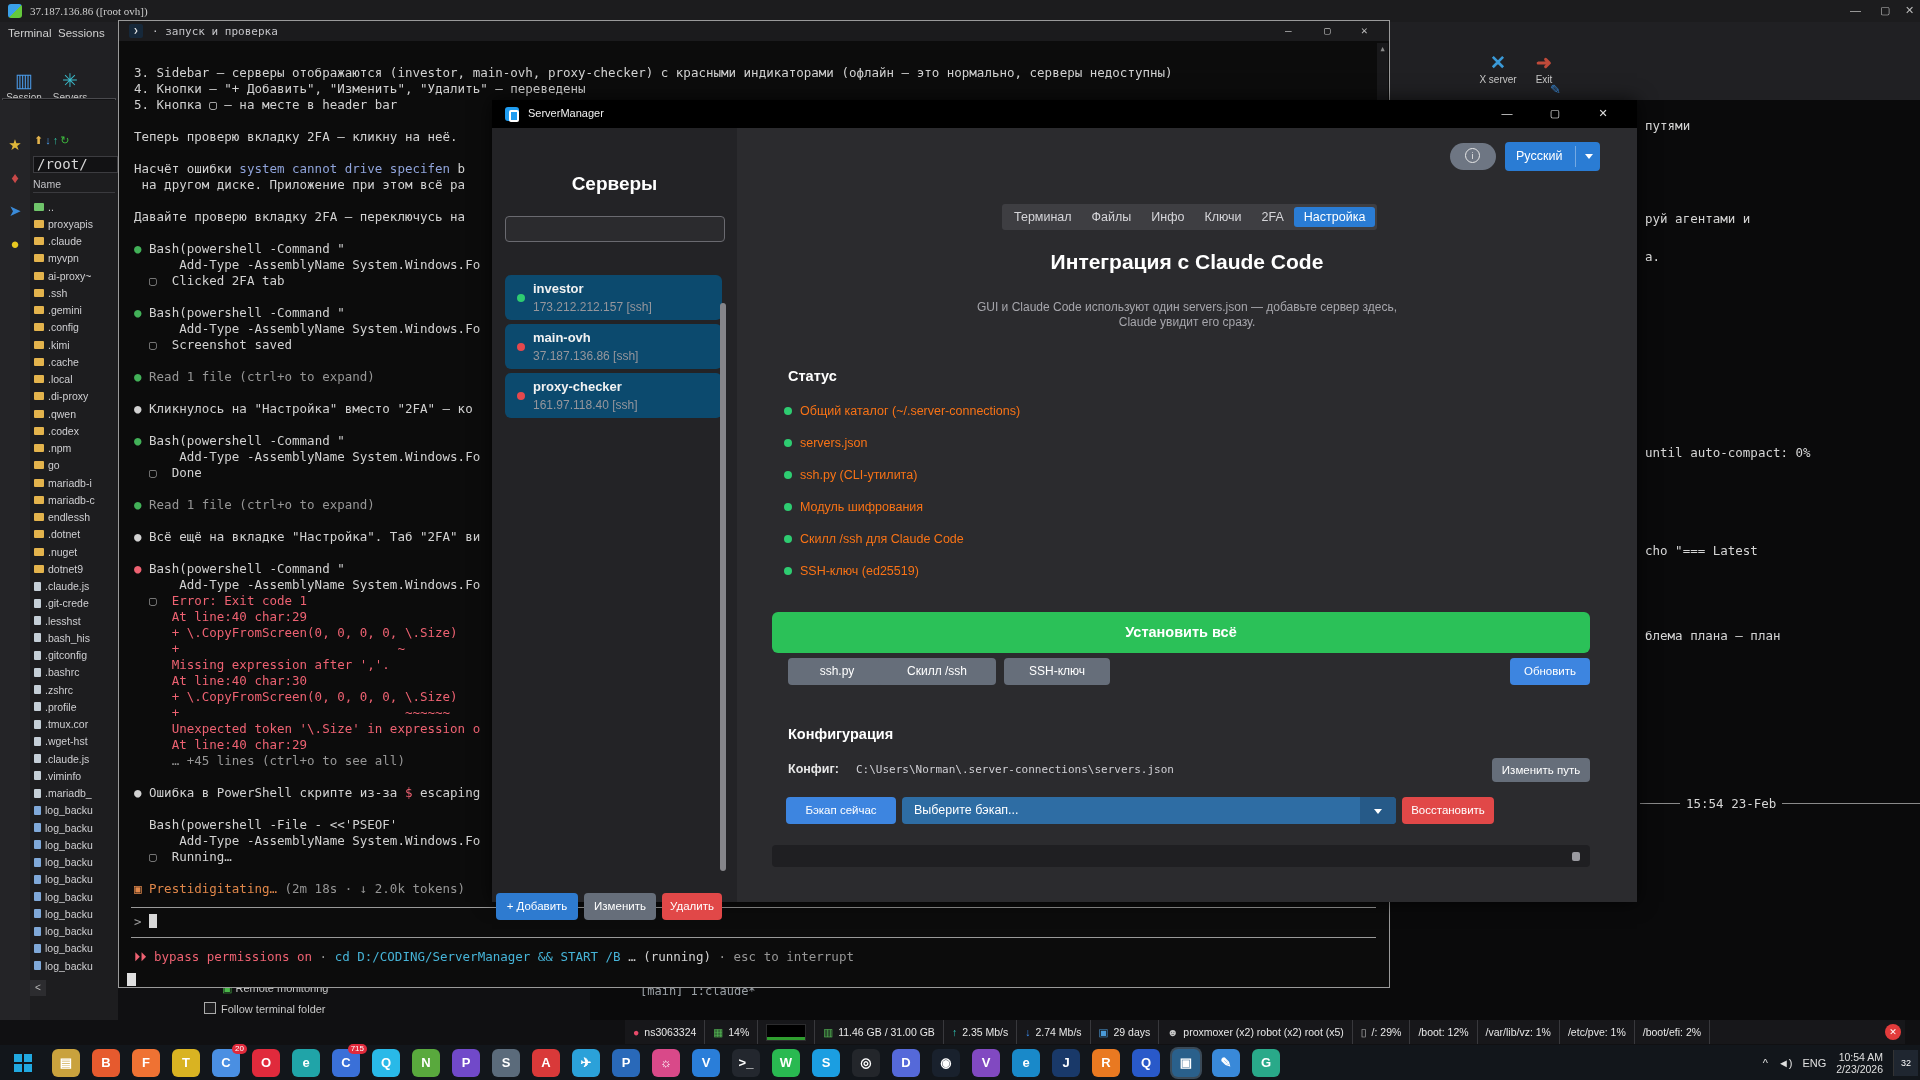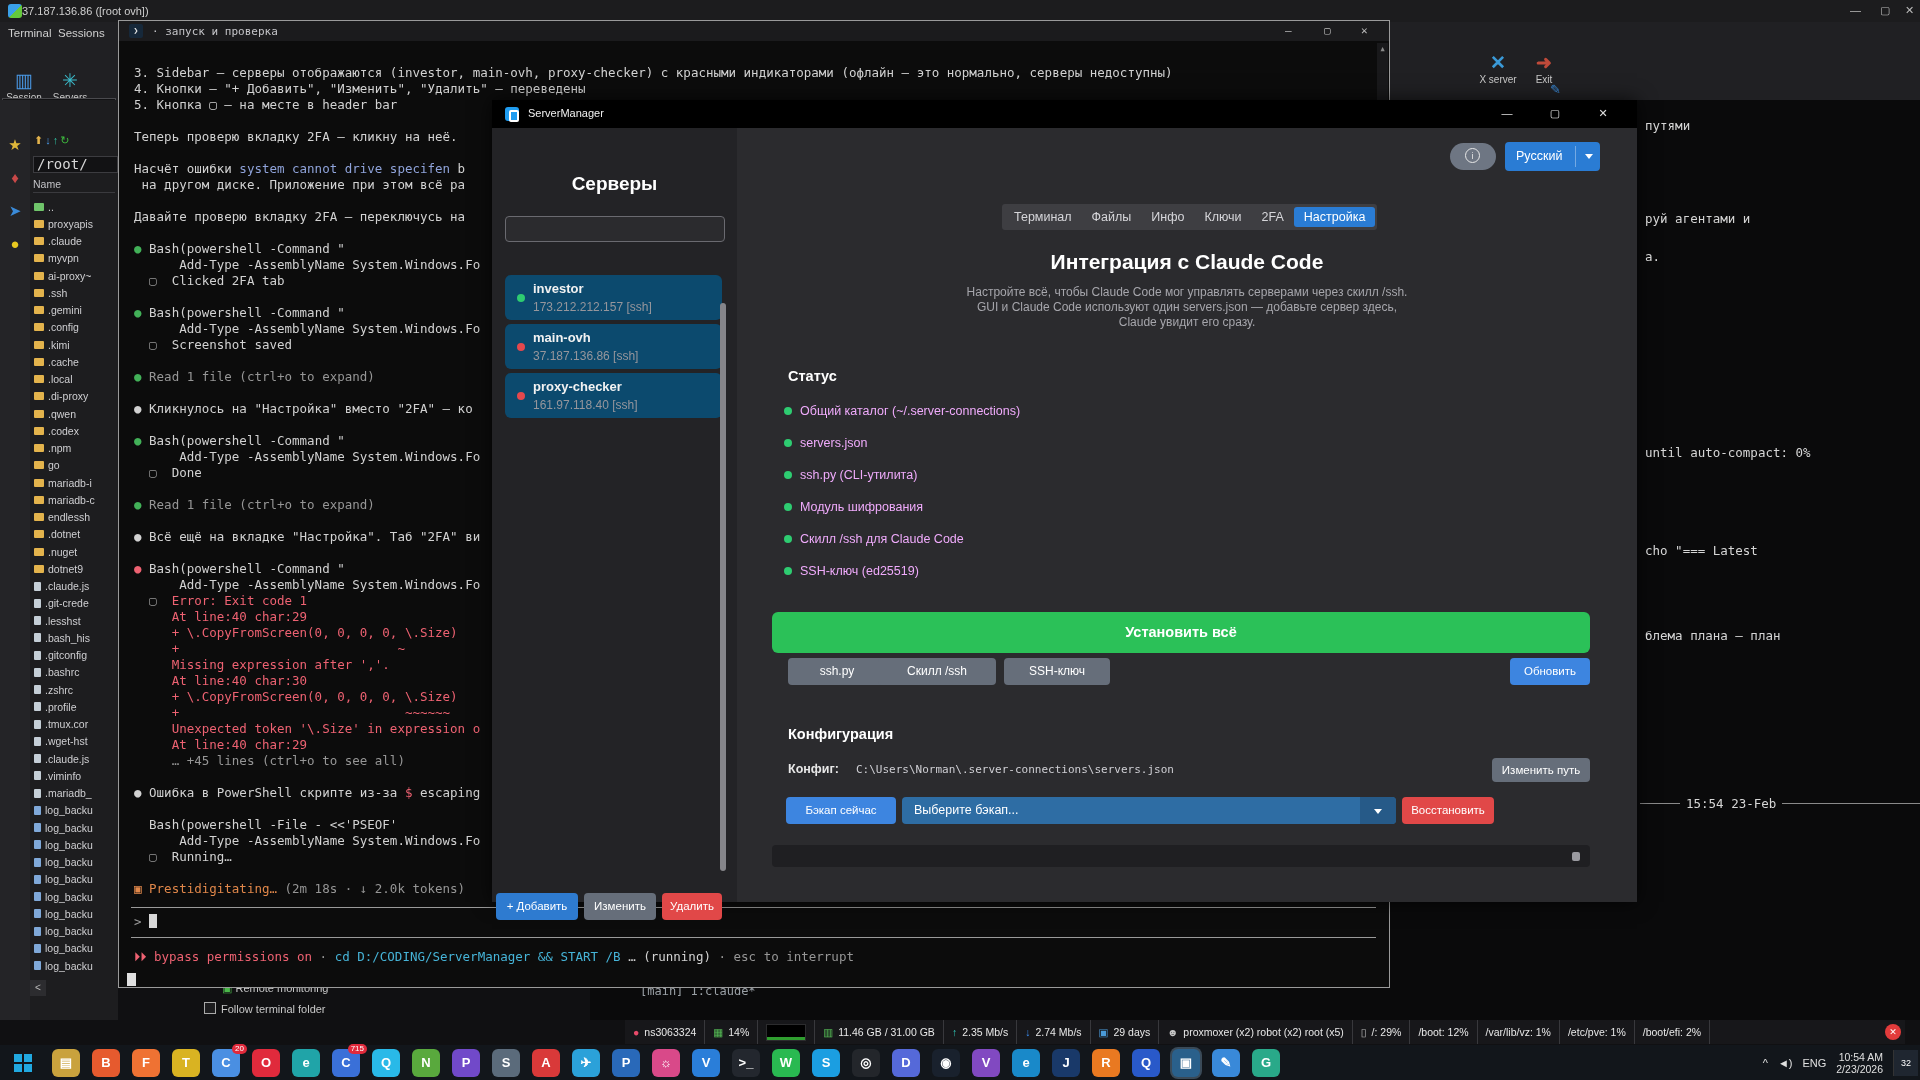--- a/index.html
+++ b/index.html
@@ -4,21 +4,21 @@
 <style>
   html,body{margin:0;padding:0;background:#000;}
   .screen{position:relative;width:1920px;height:1080px;overflow:hidden;background:#101012;
     font-family:"Liberation Sans",sans-serif;-webkit-font-smoothing:antialiased;}
   .abs{position:absolute;}
   .mono{font-family:"DejaVu Sans Mono",monospace;}
   
   .mx-titlebar{left:0;top:0;width:1920px;height:22px;background:#1c1c1e;color:#cfcfcf;font-size:11px;}
   .mx-appicon{left:8px;top:4px;width:14px;height:14px;border-radius:3px;
     background:linear-gradient(135deg,#3aa0e8 50%,#64c83c 50%);}
-  .mx-title{left:22px;top:5px;}
+  .mx-title{left:30px;top:5px;font-family:Liberation Serif, serif;}
   .winctl{color:#bbb;font-size:11px;top:4px;}
   .mx-band{left:0;top:22px;width:1920px;height:78px;background:#202023;}
   .mx-menu{color:#cfcfcf;font-size:11.5px;top:6px;}
   .mx-tool{color:#c8c8c8;font-size:10px;text-align:center;width:44px;}
   .mx-tool .ic{display:block;font-size:19px;line-height:22px;}
   .qc{left:2px;top:98px;width:114px;height:22px;background:#121214;border:1px solid #4a4a4e;
     color:#8f8f94;font-size:11px;line-height:22px;padding-left:5px;box-sizing:border-box;}
   .strip{left:0;top:100px;width:30px;height:920px;background:#242427;}
   .strip .s-ic{position:absolute;left:0;width:30px;text-align:center;font-size:15px;}
   .tree{left:30px;top:100px;width:88px;height:920px;background:#1d1d1f;overflow:hidden;}
@@ -92,21 +92,21 @@
   .lang .dv{position:absolute;right:24px;top:4px;bottom:4px;border-left:1px solid rgba(255,255,255,.35);}
   .tri{width:0;height:0;border-left:4px solid transparent;border-right:4px solid transparent;
     border-top:5px solid #fff;position:absolute;}
   .tabs{position:absolute;left:510px;top:104px;height:26px;background:#3e3e42;border-radius:3px;
     display:flex;align-items:center;padding:0 2px;}
   .tab{padding:3px 10px;font-size:12.5px;color:#d6d6da;border-radius:3px;white-space:nowrap;}
   .tab.active{background:#2a7cd4;color:#fff;}
   .page-h{position:absolute;left:245px;top:150px;width:900px;text-align:center;color:#fff;
     font-size:21px;font-weight:bold;}
   .page-sub{position:absolute;left:245px;width:900px;text-align:center;color:#a6a6ac;font-size:12px;}
-  .st-item{position:absolute;left:308px;color:#f0abfc;font-size:12.5px;}
+  .st-item{position:absolute;left:308px;color:#f97316;font-size:12.5px;}
   .st-dot{position:absolute;left:-16px;top:3px;width:8px;height:8px;border-radius:50%;background:#2ecc71;}
   .greenbtn{position:absolute;left:280px;top:512px;width:818px;height:41px;background:#2bc158;
     border-radius:6px;color:#fff;font-weight:bold;font-size:14.5px;text-align:center;line-height:41px;}
   .graybtn{background:#666e7a;}
   .bluebtn{background:#3d85e0;}
   .redbtn{background:#e14848;}
   .cfg-label{position:absolute;left:296px;top:662px;color:#e8e8e8;font-size:12.5px;font-weight:bold;}
   .cfg-path{position:absolute;left:364px;top:663px;color:#cfcfd4;font-size:11px;}
   .dropdown{position:absolute;left:410px;top:697px;width:494px;height:27px;background:#2e6da4;border-radius:4px;}
   .dropdown .t{position:absolute;left:12px;top:6px;color:#fff;font-size:12.5px;}
@@ -452,21 +452,20 @@
     <div class="tabs" id="sm-tabs">
         <div class="tab">Терминал</div>
         <div class="tab">Файлы</div>
         <div class="tab">Инфо</div>
         <div class="tab">Ключи</div>
         <div class="tab">2FA</div>
         <div class="tab active">Настройка</div>
       </div>
 
     <div class="page-h">Интеграция с Claude Code</div>
-    <div class="page-sub" style="top:185px;">Настройте всё, чтобы Claude Code мог управлять серверами через скилл /ssh.</div>
     <div class="page-sub" style="top:200px;">GUI и Claude Code используют один servers.json — добавьте сервер здесь,</div>
     <div class="page-sub" style="top:215px;">Claude увидит его сразу.</div>
 
     <div class="sm-main-h" style="left:296px;top:268px;font-size:14.5px;">Статус</div>
     <div id="status-items">
         <div class="st-item" style="top: 304px;">Общий каталог (~/.server-connections)<div class="st-dot"></div></div>
         <div class="st-item" style="top: 336px;">servers.json<div class="st-dot"></div></div>
         <div class="st-item" style="top: 368px;">ssh.py (CLI-утилита)<div class="st-dot"></div></div>
         <div class="st-item" style="top: 400px;">Модуль шифрования<div class="st-dot"></div></div>
         <div class="st-item" style="top: 432px;">Скилл /ssh для Claude Code<div class="st-dot"></div></div>

